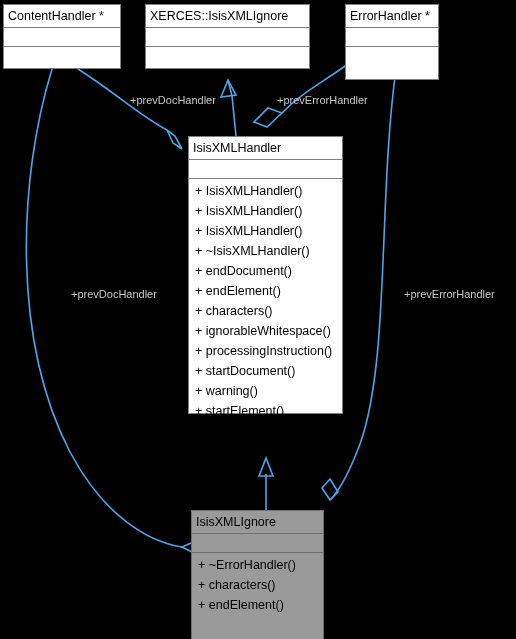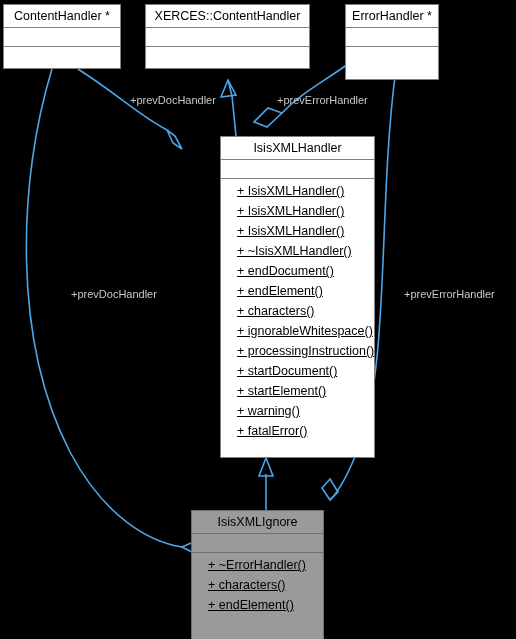--- a/index.html
+++ b/index.html
@@ -33,44 +33,43 @@
     border: 1px solid #808080;
     background: #ffffff;
     color: #000000;
   }
   .uml-class.filled {
     background: #9a9a9a;
     border-color: #6f6f6f;
   }
   .class-title {
     box-sizing: border-box;
-    text-align: center;
+    text-align: left;
     font-size: 12.5px;
     line-height: 14px;
     padding: 4px 4px 4px 4px;
     border-bottom: 1px solid #808080;
     white-space: nowrap;
     overflow: hidden;
   }
   .class-attrs {
     box-sizing: border-box;
     border-bottom: 1px solid #808080;
     padding: 0;
   }
   .class-ops {
     box-sizing: border-box;
     padding: 2px 0 2px 0;
   }
   .member {
     font-size: 12.5px;
     line-height: 20px;
-    padding-left: 16px;
+    padding-left: 6px;
     white-space: nowrap;
     overflow: hidden;
-    text-decoration: underline;
   }
   .edge-label {
     position: absolute;
     font-size: 11px;
     line-height: 12px;
     color: #c8c8c8;
     white-space: nowrap;
   }
 </style>
 </head>
@@ -111,47 +110,47 @@
     </g>
   </svg>
 
   <div class="uml-class" style="left:3px; top:4px; width:118px; height:65px;">
     <div class="class-title">ContentHandler *</div>
     <div class="class-attrs" style="height:19px;"></div>
     <div class="class-ops" style="height:23px;"></div>
   </div>
 
   <div class="uml-class" style="left:145px; top:4px; width:165px; height:65px;">
-    <div class="class-title">XERCES::ContentHandler</div>
+    <div class="class-title">XERCES::IsisXMLIgnore</div>
     <div class="class-attrs" style="height:19px;"></div>
     <div class="class-ops" style="height:23px;"></div>
   </div>
 
   <div class="uml-class" style="left:345px; top:4px; width:94px; height:76px;">
     <div class="class-title">ErrorHandler *</div>
     <div class="class-attrs" style="height:19px;"></div>
     <div class="class-ops" style="height:23px;"></div>
   </div>
 
-  <div class="uml-class" style="left:188px; top:136px; width:155px; height:322px;margin-left:32px;">
+  <div class="uml-class" style="left:188px; top:136px; width:155px; height:278px;">
     <div class="class-title">IsisXMLHandler</div>
     <div class="class-attrs" style="height:19px;"></div>
     <div class="class-ops">
       <div class="member">+ IsisXMLHandler()</div>
       <div class="member">+ IsisXMLHandler()</div>
       <div class="member">+ IsisXMLHandler()</div>
       <div class="member">+ ~IsisXMLHandler()</div>
       <div class="member">+ endDocument()</div>
       <div class="member">+ endElement()</div>
       <div class="member">+ characters()</div>
       <div class="member">+ ignorableWhitespace()</div>
       <div class="member">+ processingInstruction()</div>
       <div class="member">+ startDocument()</div>
+      <div class="member">+ warning()</div>
       <div class="member">+ startElement()</div>
-      <div class="member">+ warning()</div>
       <div class="member">+ fatalError()</div>
     </div>
   </div>
 
   <div class="uml-class filled" style="left:191px; top:510px; width:133px; height:140px;">
     <div class="class-title" style="border-bottom-color:#6f6f6f;">IsisXMLIgnore</div>
     <div class="class-attrs" style="height:19px; border-bottom-color:#6f6f6f;"></div>
     <div class="class-ops">
       <div class="member">+ ~ErrorHandler()</div>
       <div class="member">+ characters()</div>

